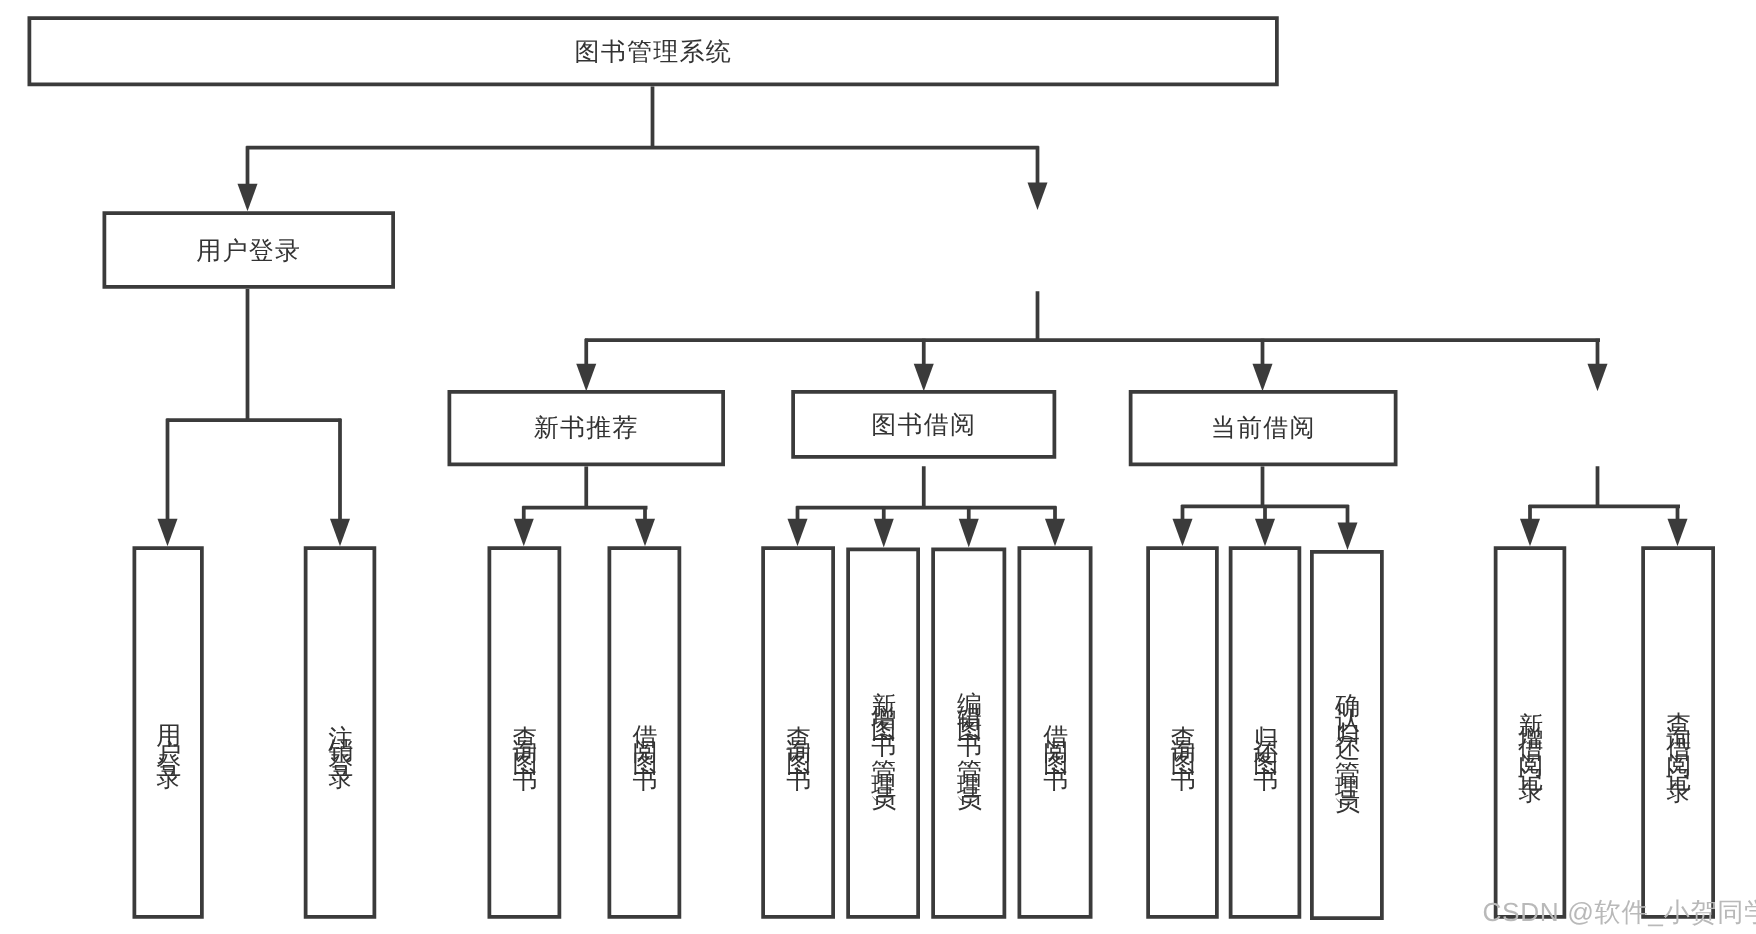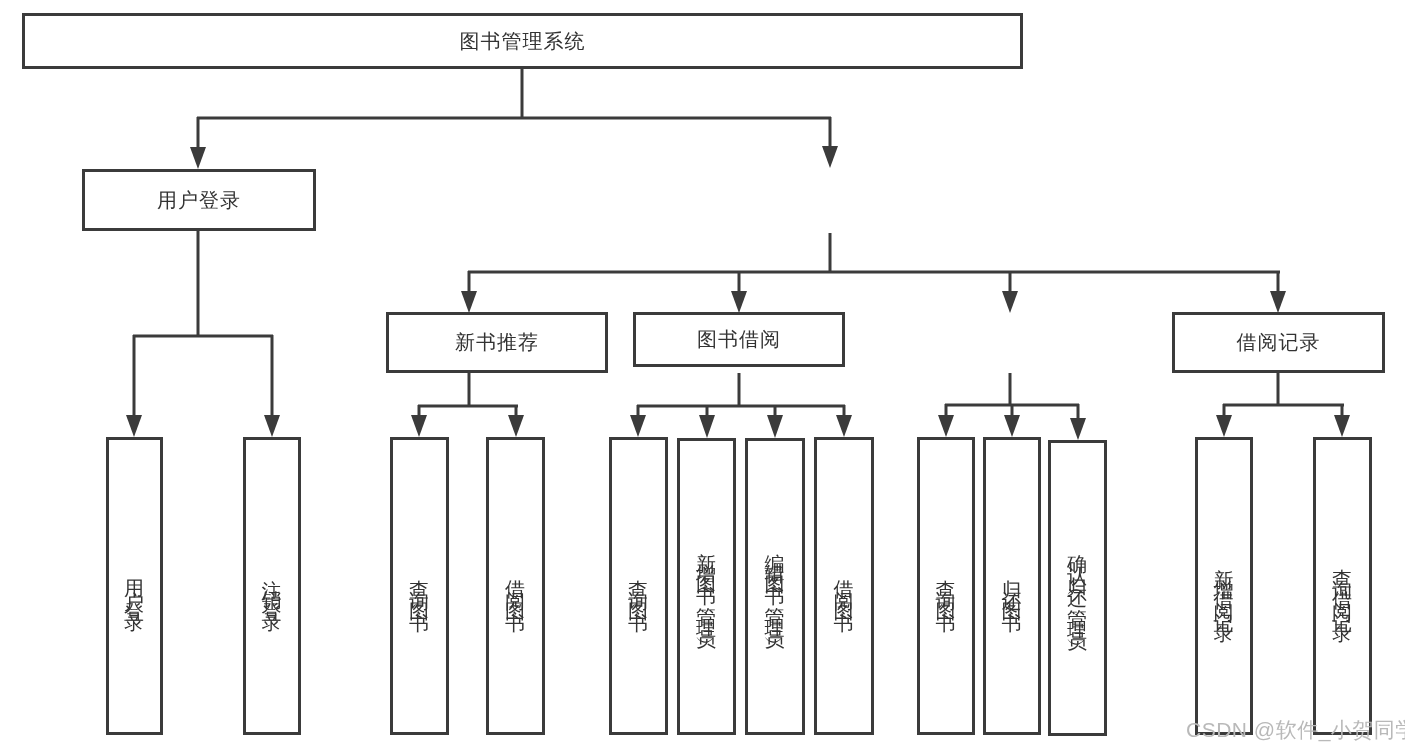--- a/index.html
+++ b/index.html
@@ -108,23 +108,23 @@
       <polygon points="1070,418 1086,418 1078,440"></polygon>
       <polygon points="1216,415 1232,415 1224,437"></polygon>
       <polygon points="1334,415 1350,415 1342,437"></polygon>
     </g>
   </svg>
 
   <div class="node h-node" style="left:22px;top:13px;width:1001px;height:56px;">图书管理系统</div>
 
   <div class="node h-node" style="left:82px;top:169px;width:234px;height:62px;">用户登录</div>
 
-  <div class="node h-node" style="left:358px;top:312px;width:222px;height:61px;margin-left:28px;">新书推荐</div>
+  <div class="node h-node" style="left:358px;top:312px;width:222px;height:61px;">新书推荐</div>
   <div class="node h-node" style="left:633px;top:312px;width:212px;height:55px;">图书借阅</div>
-  <div class="node h-node" style="left:1172px;top:312px;width:213px;height:61px;">借阅记录</div>
+  <div class="node h-node" style="left:903px;top:312px;width:215px;height:61px;">当前借阅</div>
 
   <div class="node v-node" style="left:106px;top:437px;width:57px;height:298px;">用户登录</div>
   <div class="node v-node" style="left:243px;top:437px;width:58px;height:298px;">注销登录</div>
 
   <div class="node v-node" style="left:390px;top:437px;width:59px;height:298px;">查询图书</div>
   <div class="node v-node" style="left:486px;top:437px;width:59px;height:298px;">借阅图书</div>
 
   <div class="node v-node" style="left:609px;top:437px;width:59px;height:298px;">查询图书</div>
   <div class="node v-node" style="left:677px;top:438px;width:59px;height:297px;">新增图书（管理员）</div>
   <div class="node v-node" style="left:745px;top:438px;width:60px;height:297px;">编辑图书（管理员）</div>

